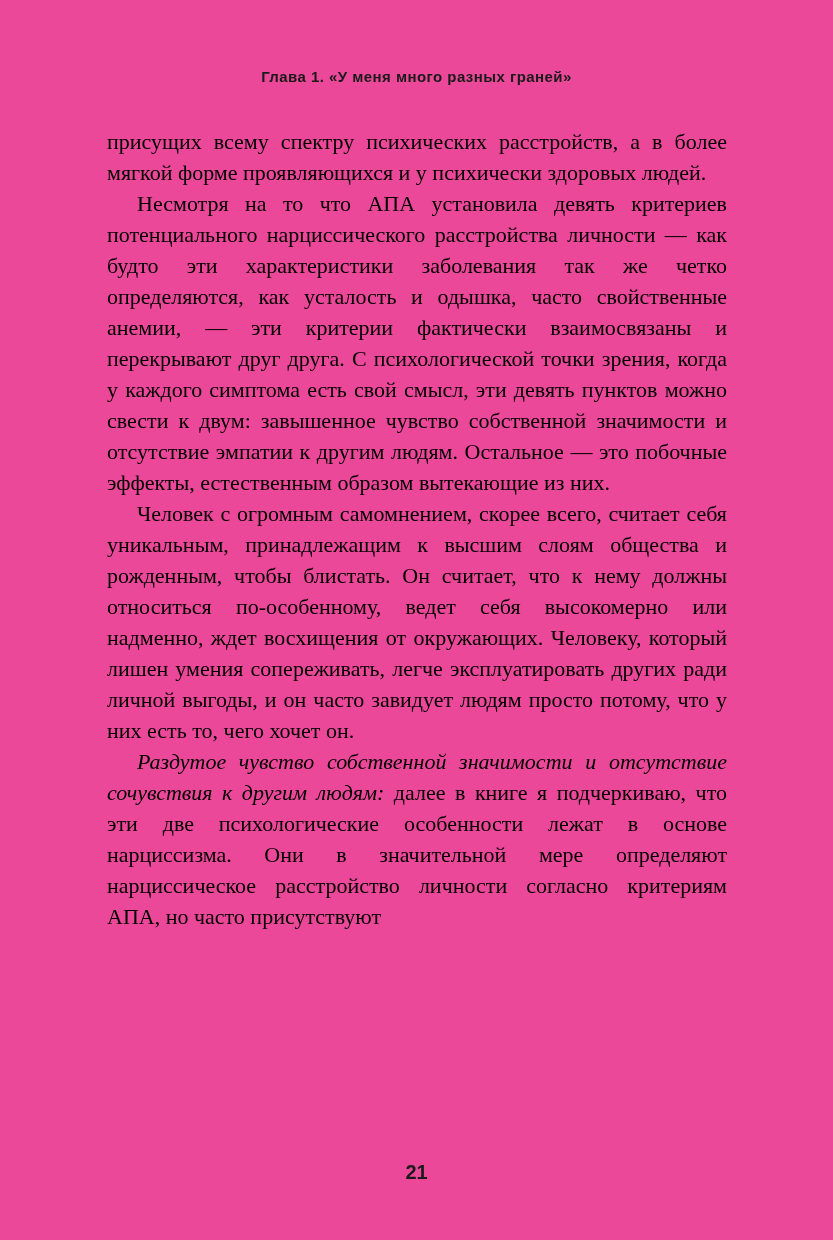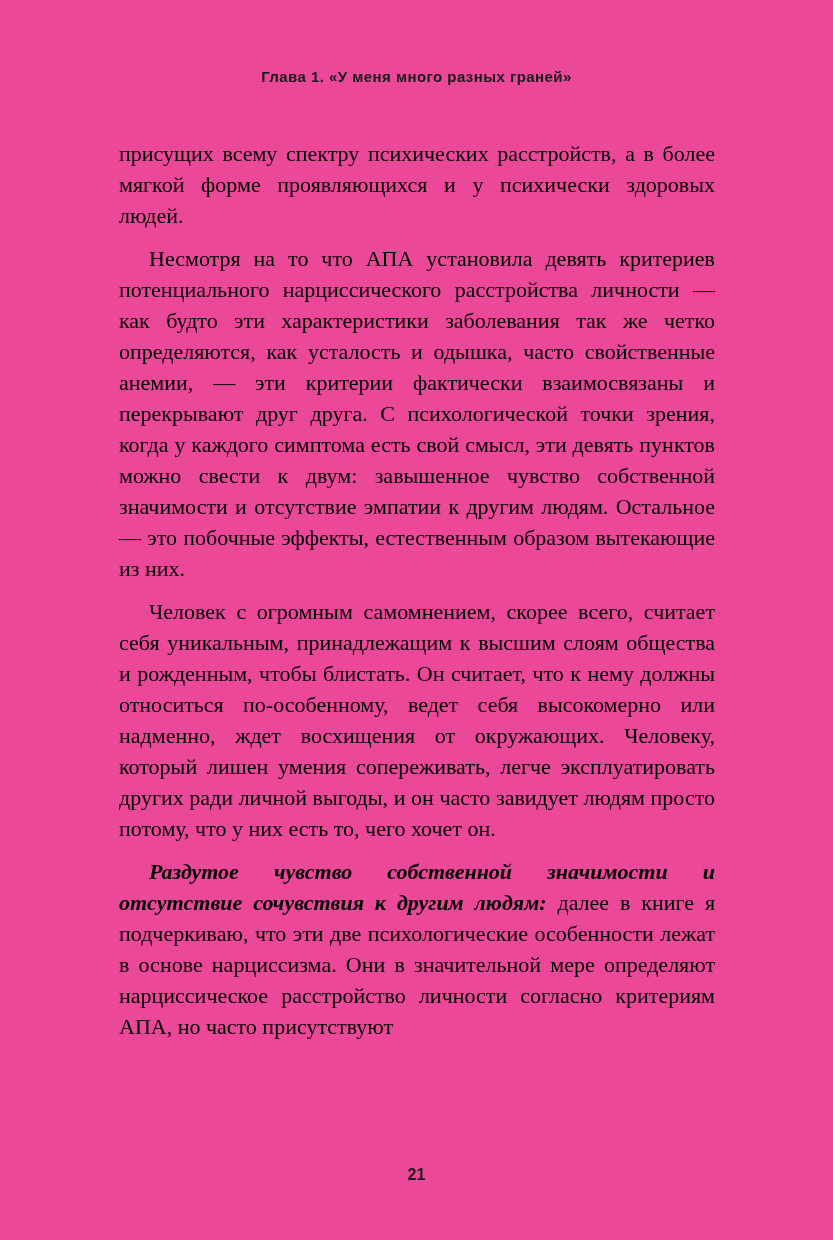--- a/index.html
+++ b/index.html
@@ -42,39 +42,39 @@
     width: 620px;
     font-family: "Liberation Serif", "DejaVu Serif", serif;
     font-size: 22px;
     line-height: 31px;
     text-align: justify;
     color: #000;
     hyphens: auto;
     -webkit-hyphens: auto;
   }
   .body-text p {
-    margin: 12px;
+    margin: 0;
     padding: 0;
   }
   .body-text p.indent {
     text-indent: 30px;
   }
   .lead-emphasis {
-    font-weight: 700;
+    font-weight: 400;
     font-style: italic;
   }
   .page-number {
     position: absolute;
     bottom: 56px;
     left: 0;
     width: 833px;
     text-align: center;
     font-family: "Liberation Sans", sans-serif;
     font-weight: 700;
-    font-size: 16px;
+    font-size: 20px;
     color: #1a1a1a;
   }
 </style>
 </head>
 <body>
 
 <div class="page">
 
   <div class="running-header">Глава 1.  «У меня много разных граней»</div>
 

